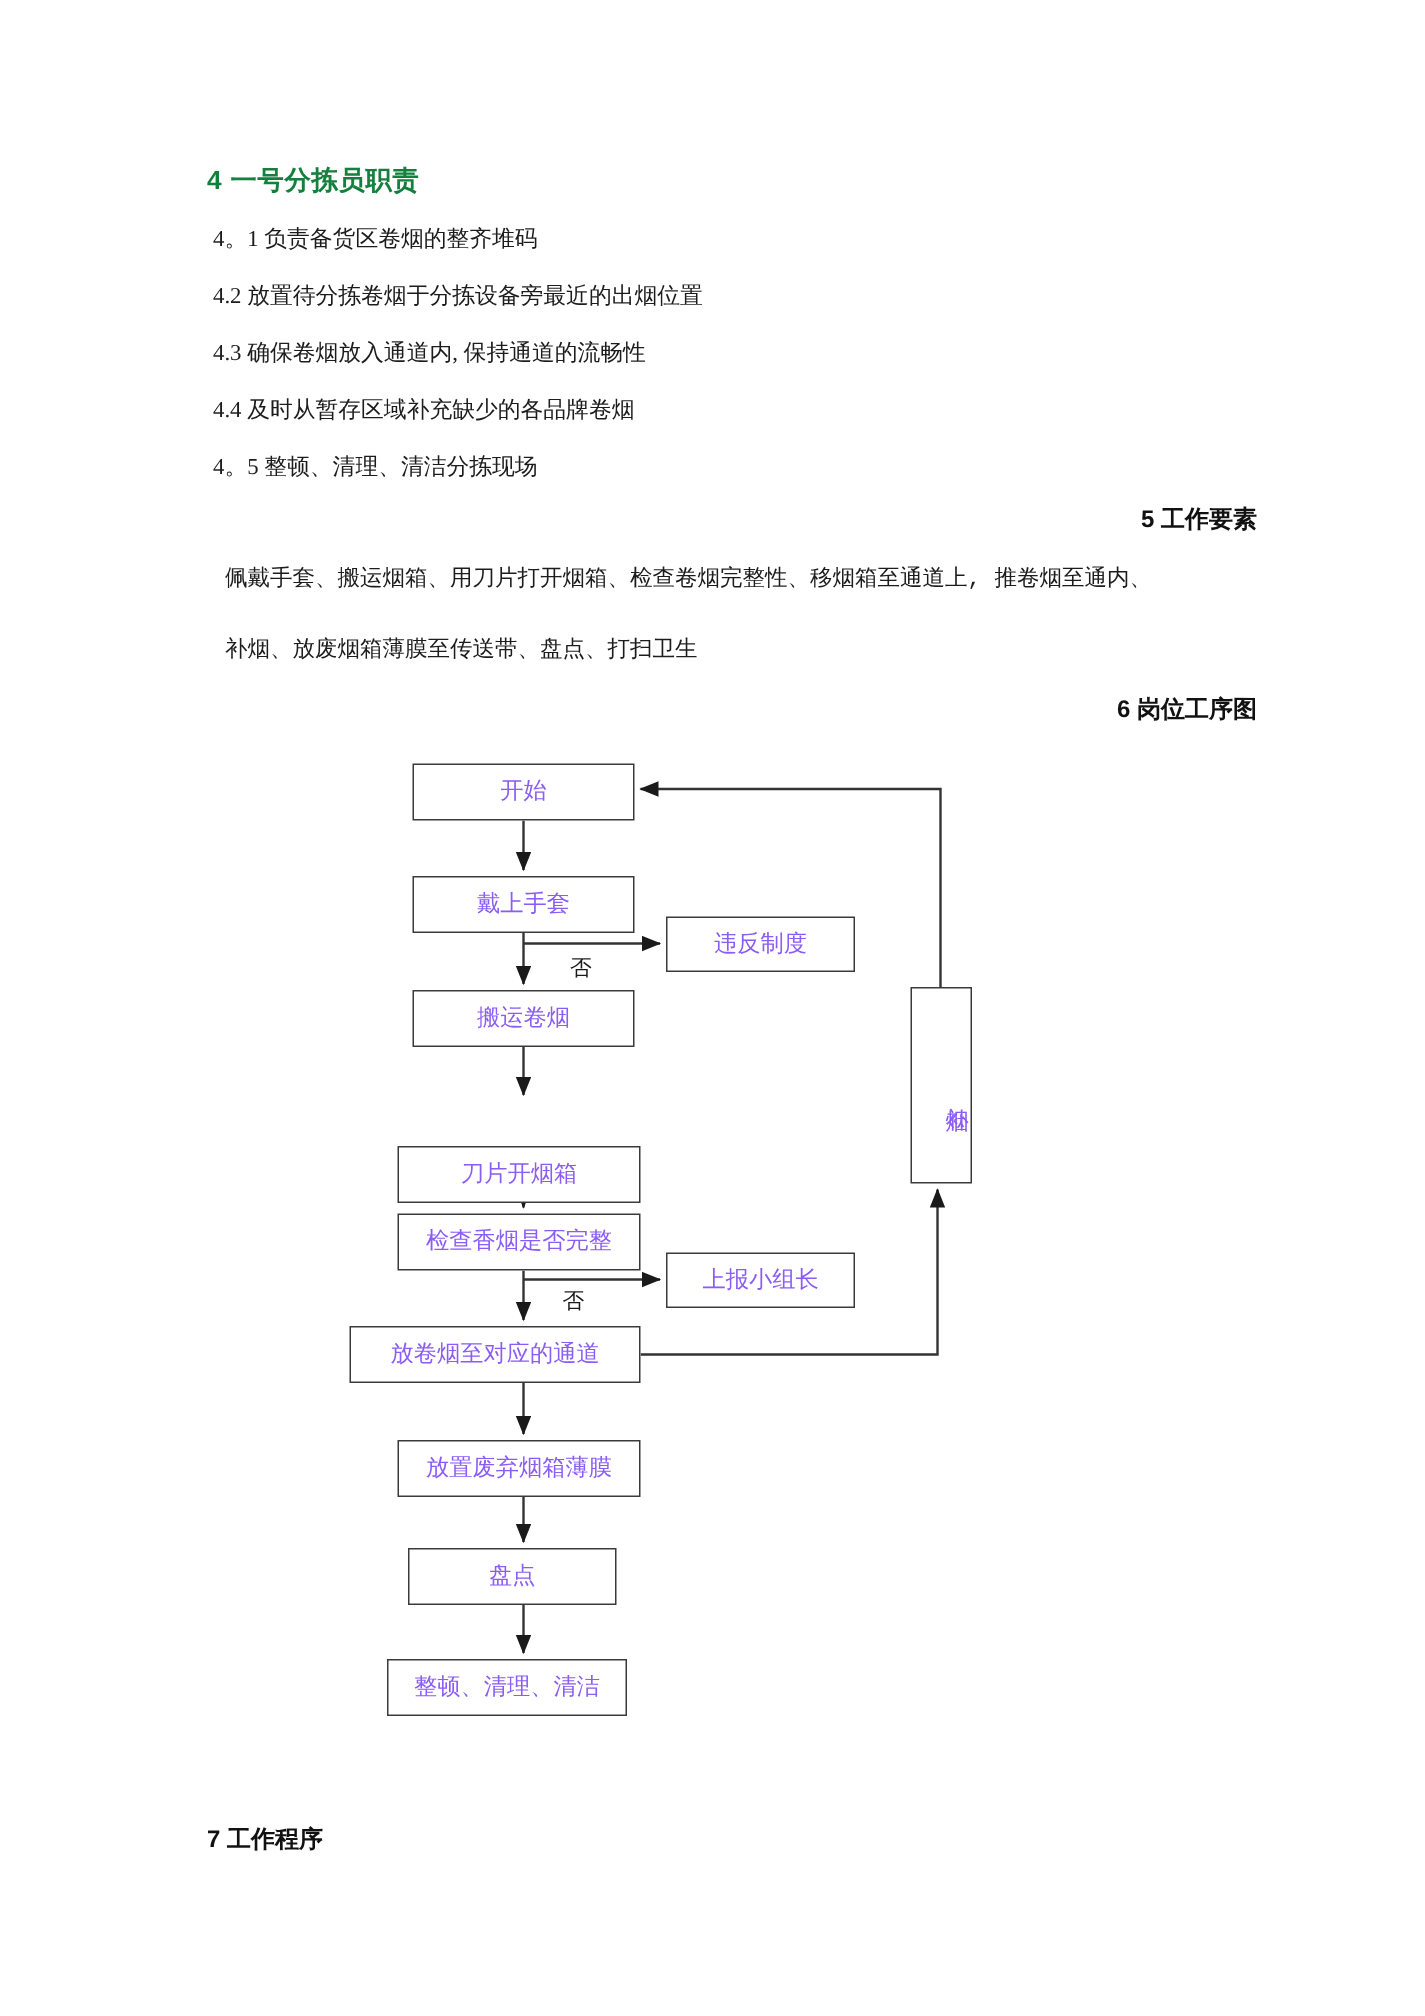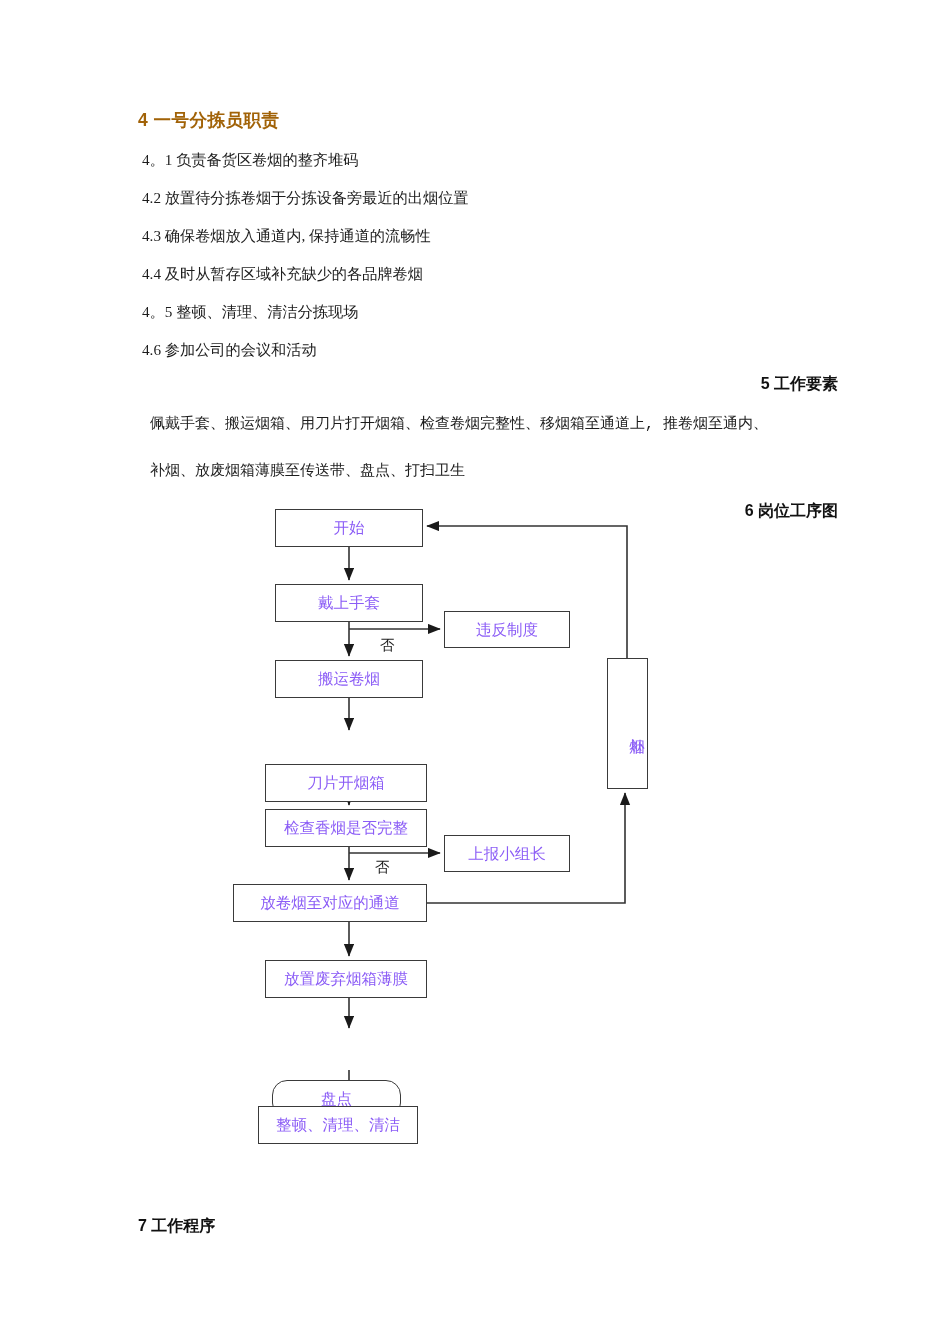--- a/index.html
+++ b/index.html
@@ -21,21 +21,21 @@
 
   
   .doc-body {
     position: absolute;
     left: 138px;
     top: 108px;
     width: 700px;
   }
 
   .h-red {
-    color: #a16207;
+    color: #15803d;
     font-weight: bold;
     font-size: 17.5px;
     letter-spacing: 0.5px;
     margin: 0 0 11px 0;
     font-family: "Liberation Sans", "DejaVu Sans", sans-serif;
   }
 
   .para {
     font-size: 15.2px;
     line-height: 34px;
@@ -120,21 +120,20 @@
 
   <div class="doc-body">
 
     <h2 class="h-red">4 一号分拣员职责</h2>
 
     <p class="para">4。1 负责备货区卷烟的整齐堆码</p>
     <p class="para">4.2 放置待分拣卷烟于分拣设备旁最近的出烟位置</p>
     <p class="para">4.3 确保卷烟放入通道内, 保持通道的流畅性</p>
     <p class="para">4.4 及时从暂存区域补充缺少的各品牌卷烟</p>
     <p class="para">4。5 整顿、清理、清洁分拣现场</p>
-    <p class="para">4.6 参加公司的会议和活动</p>
 
     <h2 class="h-black">5  工作要素</h2>
 
     <p class="flow-para">佩戴手套、搬运烟箱、用刀片打开烟箱、检查卷烟完整性、移烟箱至通道上, 推卷烟至通内、</p>
     <p class="flow-para">补烟、放废烟箱薄膜至传送带、盘点、打扫卫生</p>
 
     <h2 class="h-black tight">6 岗位工序图</h2>
   </div>
 
   <svg id="flowchart" viewBox="0 0 950 1344" xmlns="http://www.w3.org/2000/svg">
@@ -183,21 +182,21 @@
     <div class="fbox" style="left:265px; top:764px; width:162px; height:38px;">刀片开烟箱</div>
 
     <div class="fbox" style="left:265px; top:809px; width:162px; height:38px;">检查香烟是否完整</div>
 
     <div class="fbox" style="left:444px; top:835px; width:126px; height:37px;">上报小组长</div>
 
     <div class="fbox" style="left:233px; top:884px; width:194px; height:38px;">放卷烟至对应的通道</div>
 
     <div class="fbox" style="left:265px; top:960px; width:162px; height:38px;">放置废弃烟箱薄膜</div>
 
-    <div class="fbox" style="left:272px; top:1080px; width:129px; height:38px;border-radius:15px;">盘点</div>
+    <div class="fbox" style="left:272px; top:1032px; width:139px; height:38px;">盘点</div>
 
     <div class="fbox" style="left:258px; top:1106px; width:160px; height:38px;">整顿、清理、清洁</div>
 
     <div class="fbox vert" style="left:607px; top:658px; width:41px; height:131px;">补烟</div>
   </div>
 
   <div>
     <span class="flabel" style="left:380px; top:636px;">否</span>
     <span class="flabel" style="left:375px; top:858px;">否</span>
   </div>

